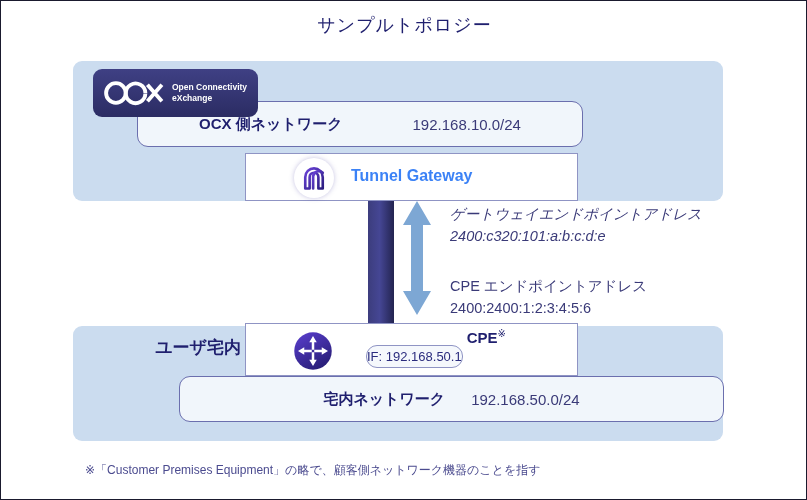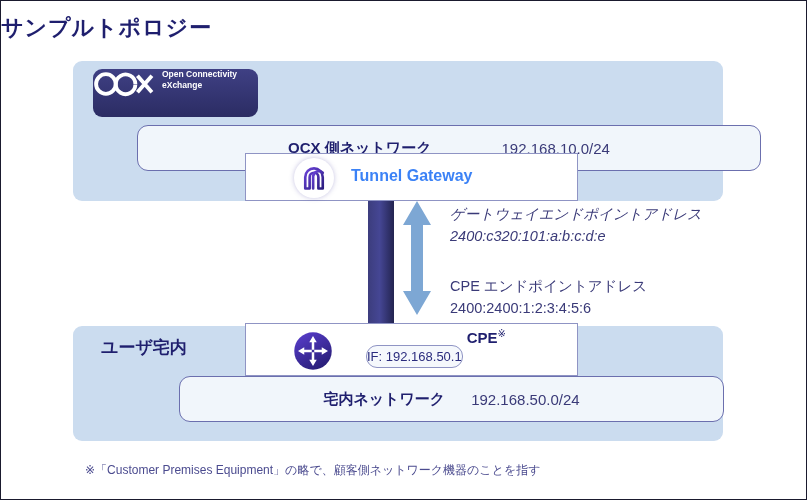--- a/index.html
+++ b/index.html
@@ -20,22 +20,23 @@
     box-sizing: border-box;
     overflow: hidden;
   }
 
   
   #page-title {
     position: absolute;
     left: 0;
     top: 12px;
     width: 807px;
-    font-size: 22px;
-    font-weight: bold;
+    text-align: center;
+    font-size: 18px;
+    font-weight: normal;
     color: #1f1f6e;
     letter-spacing: 1px;
     white-space: nowrap;
   }
 
   
   .zone-panel {
     position: absolute;
     background: #cbdcef;
     border-radius: 9px;
@@ -57,34 +58,35 @@
     position: absolute;
     font-size: 17px;
     font-weight: bold;
     color: #1f1f6e;
     white-space: nowrap;
   }
   #zone-user-label {
     left: 100px;
     top: 335px;
     width: 140px;
-    text-align: left;
+    text-align: right;
   }
 
   
   #ocx-logo {
     position: absolute;
     left: 92px;
     top: 68px;
     width: 165px;
     height: 48px;
     background: linear-gradient(180deg, #3f4084 0%, #2b2c63 100%);
     border-radius: 9px;
     display: flex;
-    align-items: flex-start;
+    align-items: center;
+    padding-left: 10px;
     box-sizing: border-box;
     z-index: 6;
   }
   #ocx-logo-mark {
     width: 62px;
     height: 30px;
     flex: 0 0 auto;
   }
   #ocx-logo-text {
     margin-left: 7px;
@@ -102,22 +104,22 @@
     border: 1.3px solid #6b6fae;
     border-radius: 11px;
     display: flex;
     align-items: center;
     justify-content: center;
     box-sizing: border-box;
     z-index: 4;
   }
   #net-ocx {
     left: 136px;
-    top: 124px;
-    width: 624px;
+    top: 100px;
+    width: 446px;
     height: 46px;
     gap: 44px;
   }
   #net-user {
     left: 136px;
     top: 375px;
     width: 545px;
     height: 46px;
     margin-left: 42px;
   }

